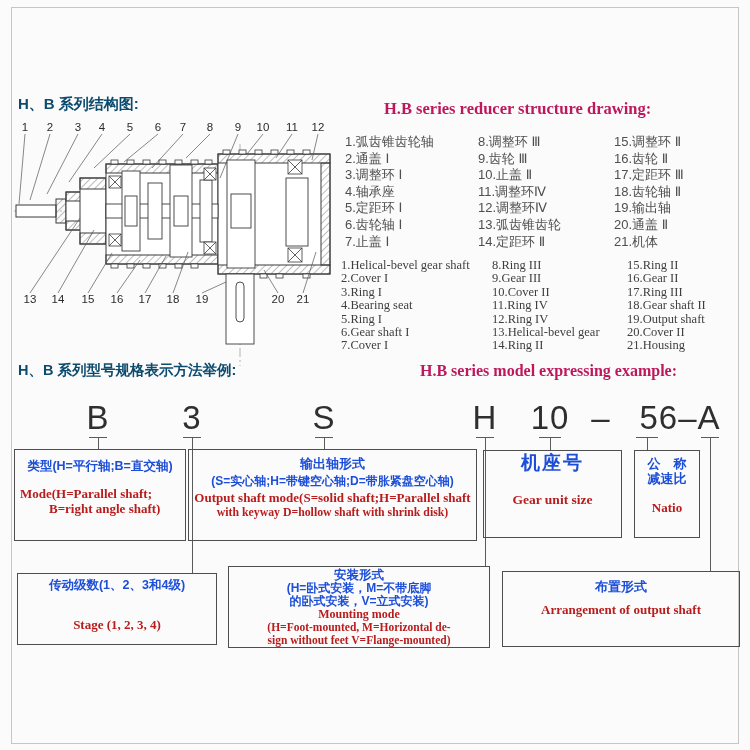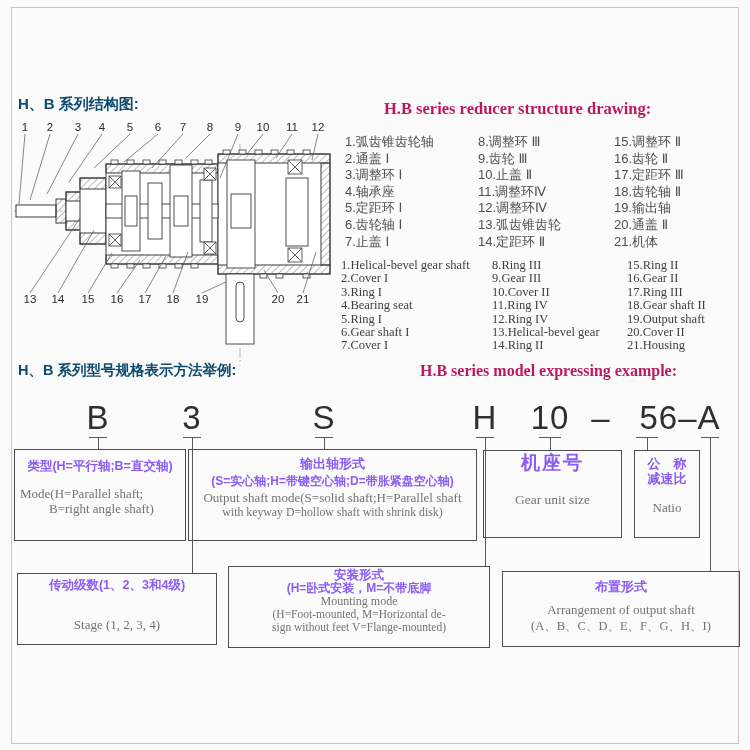--- a/index.html
+++ b/index.html
@@ -11,22 +11,22 @@
   .a{position:absolute;}
   .page-frame{position:absolute;left:11px;top:7px;width:726px;height:735px;border:1px solid #c6c6c6;}
   .tz{font-weight:bold;color:#0c4a6e;white-space:nowrap;}
   .te{font-family:"Liberation Serif",serif;font-weight:bold;color:#be185d;white-space:nowrap;}
   .zhcol{font-size:13px;line-height:16.6px;color:#4f4f4f;white-space:nowrap;}
   .encol{font-family:"Liberation Serif",serif;font-size:12.5px;line-height:13.4px;color:#3e3e3e;white-space:nowrap;}
   .mc{position:absolute;top:399px;font-size:33px;font-weight:500;color:#2f2f2f;transform:translateX(-50%);letter-spacing:1px;white-space:nowrap;}
   .tick{position:absolute;height:1px;background:#5a5a5a;}
   .vl{position:absolute;width:1px;background:#5a5a5a;}
   .bx{position:absolute;border:1px solid #4e4e4e;text-align:center;color:#333;line-height:15px;background:transparent;}
-  .bzh{font-weight:bold;font-size:12.5px;color:#8b5cf6;white-space:nowrap;}
-  .ben{font-family:"Liberation Serif",serif;font-weight:normal;font-size:12.5px;color:#737373;white-space:nowrap;}
+  .bzh{font-weight:bold;font-size:12.5px;color:#1d4ed8;white-space:nowrap;}
+  .ben{font-family:"Liberation Serif",serif;font-weight:bold;font-size:12.5px;color:#b91c1c;white-space:nowrap;}
   .bx div{white-space:nowrap;}
 </style>
 </head>
 <body>
 
 <div>
   <div class="page-frame"></div>
 
   <div class="a tz" style="left:18px;top:95px;font-size:15px">H、B 系列结构图:</div>
   <div class="a te" style="left:384px;top:99px;font-size:16.5px">H.B series reducer structure drawing:</div>
@@ -279,23 +279,23 @@
   </div>
 
   <div class="bx" style="left:17px;top:573px;width:198px;height:70px">
     <div class="bzh" style="margin-top:4px">传动级数(1、2、3和4级)</div>
     <div class="ben" style="margin-top:24px;font-size:13px">Stage (1, 2, 3, 4)</div>
   </div>
 
   <div class="bx" style="left:228px;top:566px;width:260px;height:80px;line-height:13px">
     <div class="bzh" style="margin-top:2px">安装形式</div>
     <div class="bzh" style="font-size:12px">(H=卧式安装，M=不带底脚</div>
+    <div class="bzh" style="font-size:12px">的卧式安装，V=立式安装)</div>
     <div class="ben" style="font-size:12px">Mounting mode</div>
     <div class="ben" style="font-size:11.5px">(H=Foot-mounted, M=Horizontal de-</div>
     <div class="ben" style="font-size:11.5px">sign without feet  V=Flange-mounted)</div>
   </div>
 
   <div class="bx" style="left:502px;top:571px;width:236px;height:74px">
     <div class="bzh" style="margin-top:7px;font-size:13px">布置形式</div>
     <div class="ben" style="margin-top:8px;font-size:13px">Arrangement of output shaft</div>
-    <div class="ben" style="margin-top:2px;font-size:12.5px">(A、B、C、D、E、F、G、H、I)</div>
   </div>
 </div>
 
 </body></html>

